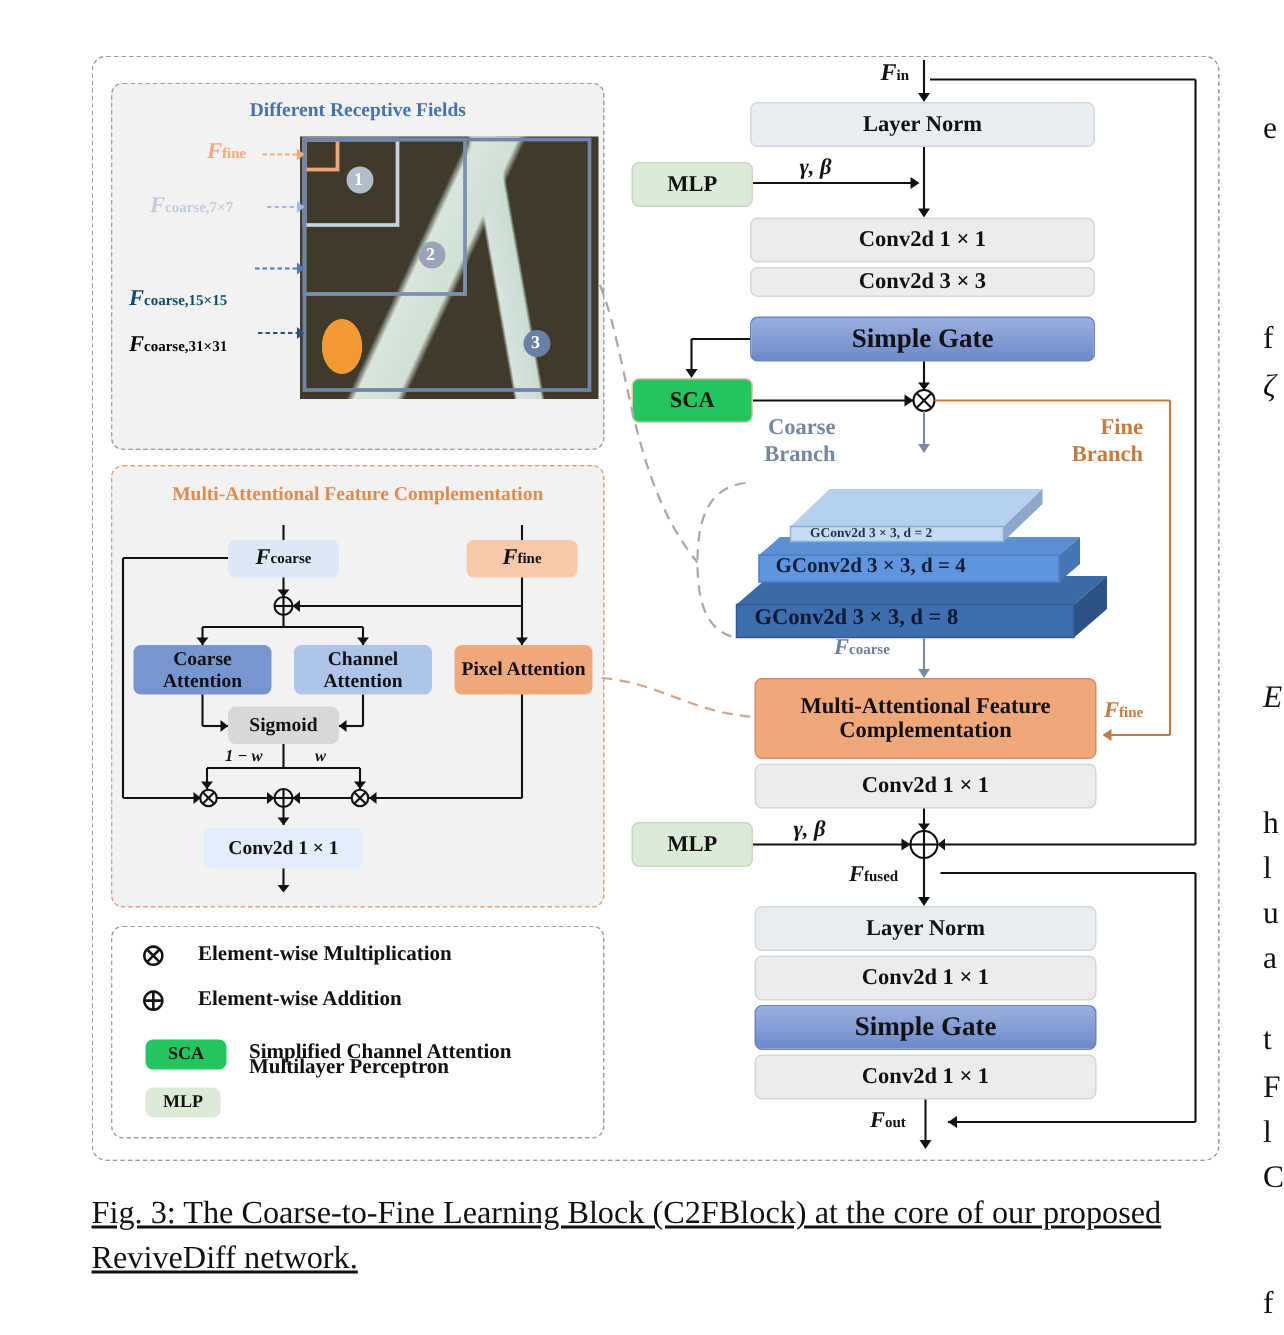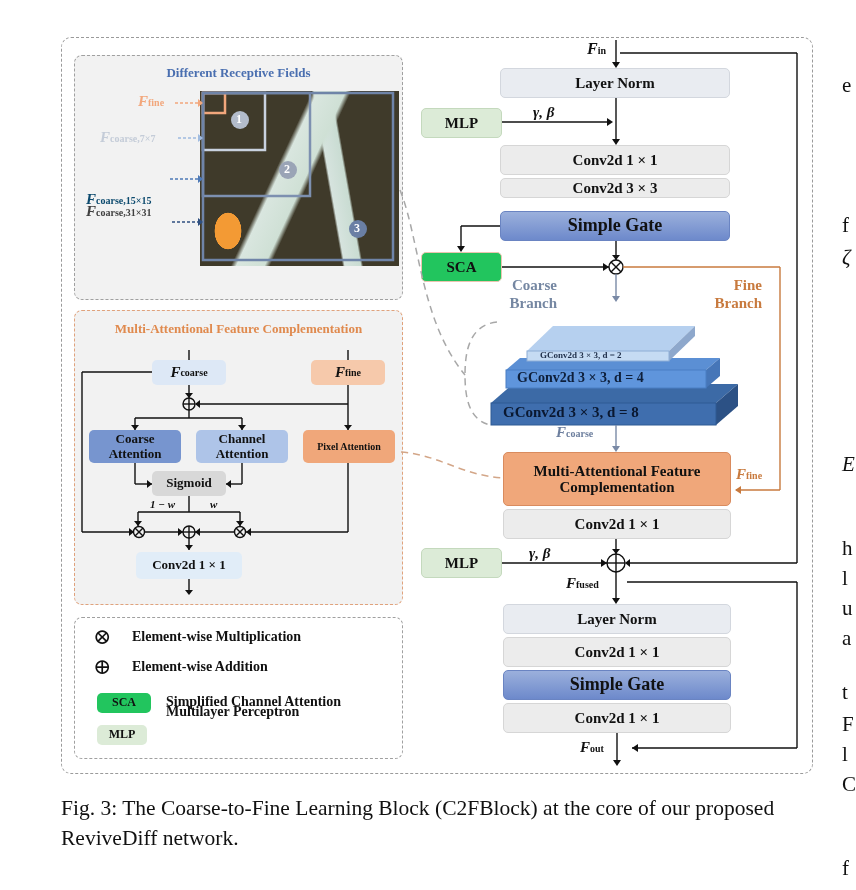--- a/index.html
+++ b/index.html
@@ -56,36 +56,36 @@
   <polygon points="198,175 203,179 198,183" fill="#4d79b6"></polygon>
   <polygon points="198,218 203,222 198,226" fill="#2f4f80"></polygon>
 </svg>
 <div class="abs" style="left:236px;top:112px;color:#fff;font-weight:bold;font-size:12px;">1</div>
 <div class="abs" style="left:284px;top:162px;color:#fff;font-weight:bold;font-size:12px;">2</div>
 <div class="abs" style="left:354px;top:221px;color:#fff;font-weight:bold;font-size:12px;">3</div>
 
 <div class="lbl it" style="left:138px;top:93px;color:#f2a77c;font-size:15px;"><span>F</span><span class="sub it">fine</span></div>
 <div class="lbl it" style="left:100px;top:129px;color:#c4ccd8;font-size:15px;"><span>F</span><span class="sub it">coarse,7×7</span></div>
 <div class="lbl it" style="left:86px;top:170px;color:#0c4a6e;font-size:15px;margin-top:21px;"><span>F</span><span class="sub it">coarse,15×15</span></div>
-<div class="lbl it" style="left:86px;top:203px;color:#404040;font-size:15px;"><span>F</span><span class="sub it">coarse,31×31</span></div>
+<div class="lbl it" style="left:86px;top:222px;color:#000000;font-size:15px;"><span>F</span><span class="sub it">coarse,31×31</span></div>
 
 <div class="panel" style="left:74px;top:310px;width:327px;height:293px;border-color:#e0a27c;">
   <div class="ptitle" style="top:10px;color:#e08a4e;">Multi-Attentional Feature Complementation</div>
 </div>
 <div class="box" style="left:152px;top:360px;width:74px;height:25px;background:#dde8f6;border:none;font-size:15px;">
     <span class="it">F</span>
     <span class="sub it">coarse</span>
   </div>
 <div class="box" style="left:311px;top:360px;width:74px;height:25px;background:#f6c9ab;border:none;font-size:15px;">
     <span class="it">F</span>
     <span class="sub it">fine</span>
   </div>
 <div class="box" style="left:89px;top:430px;width:92px;height:33px;background:#7795cf;font-size:13px;">Coarse Attention</div>
 <div class="box" style="left:196px;top:430px;width:92px;height:33px;background:#aec4e8;font-size:13px;">Channel Attention</div>
-<div class="box" style="left:303px;top:430px;width:92px;height:33px;background:#f0a77a;font-size:10px;">Pixel Attention</div>
+<div class="box" style="left:303px;top:430px;width:92px;height:33px;background:#f0a77a;font-size:13px;">Pixel Attention</div>
 <div class="box" style="left:152px;top:471px;width:74px;height:25px;background:#d8d8d8;font-size:13px;">Sigmoid</div>
 <div class="lbl it" style="left:150px;top:498px;font-size:11px;">1 − w</div>
 <div class="lbl it" style="left:210px;top:498px;font-size:11px;">w</div>
 <div class="box" style="left:136px;top:552px;width:106px;height:27px;background:#e1edf8;font-size:13px;">Conv2d 1 × 1</div>
 
 <svg width="856" height="890">
   <g stroke="#111" stroke-width="1.4" fill="none">
     <line x1="189" y1="350" x2="189" y2="360"></line>
     <line x1="348" y1="350" x2="348" y2="360"></line>
     <line x1="189" y1="385" x2="189" y2="398"></line>
@@ -249,21 +249,21 @@
     <polygon points="638,744 638,752 632,748"></polygon>
     <polygon points="613,760 621,760 617,766"></polygon>
   </g>
   <g fill="#7a8aa6">
     <polygon points="612,296 620,296 616,302"></polygon>
     <polygon points="612,446 620,446 616,452"></polygon>
   </g>
   <polygon points="741,486 741,494 735,490" fill="#c87a3e"></polygon>
 </svg>
 
-<div class="caption" style="width:760px;">Fig. 3: The Coarse-to-Fine Learning Block (C2FBlock) at the core of our proposed ReviveDiff network.</div>
+<div class="caption" style="width:760px;text-decoration:underline;">Fig. 3: The Coarse-to-Fine Learning Block (C2FBlock) at the core of our proposed ReviveDiff network.</div>
 
 <div class="rt" style="top:73px;">e</div>
 <div class="rt" style="top:213px;">f</div>
 <div class="rt it" style="top:245px;">ζ</div>
 <div class="rt it" style="top:452px;">E</div>
 <div class="rt" style="top:536px;">h</div>
 <div class="rt" style="top:566px;">l</div>
 <div class="rt" style="top:596px;">u</div>
 <div class="rt" style="top:626px;">a</div>
 <div class="rt" style="top:680px;">t</div>

